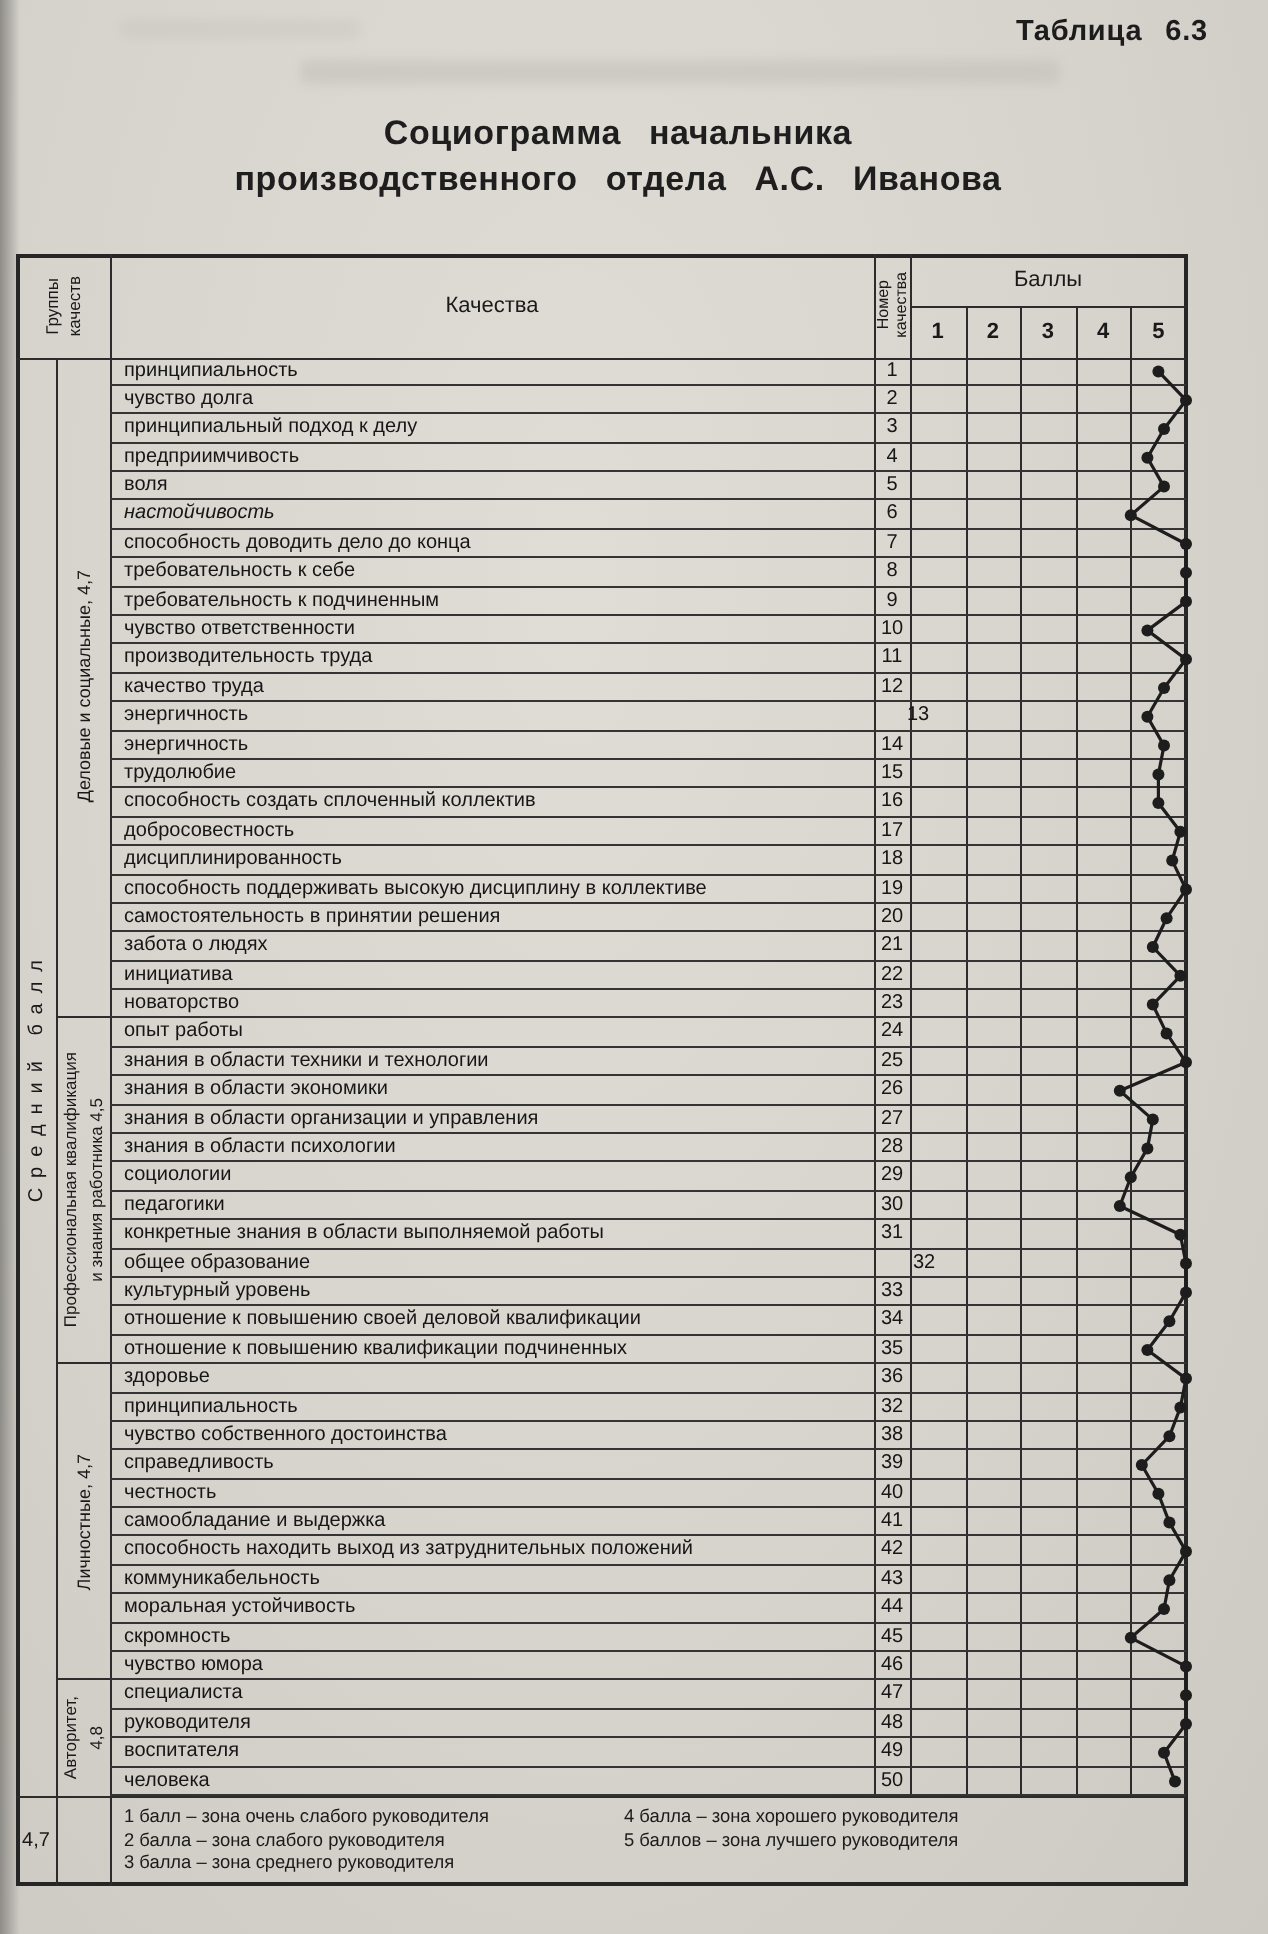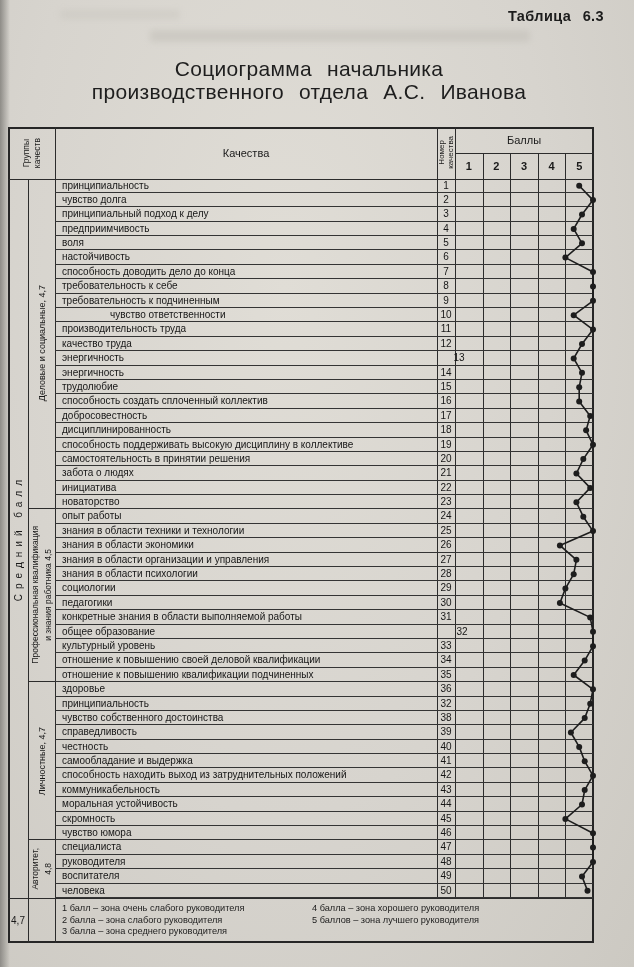--- a/index.html
+++ b/index.html
@@ -20,22 +20,22 @@
   .ghost{
     position:absolute;background:#c2bfb8;filter:blur(3px);opacity:.55;border-radius:3px;
   }
   .g1{left:150px;top:30px;width:380px;height:12px;}
   .g2{left:60px;top:10px;width:120px;height:9px;opacity:.35;}
   .tbl-label{
     position:absolute;right:30px;top:8px;font-size:14.5px;font-weight:bold;
     color:#1c1c1c;word-spacing:7px;letter-spacing:.4px;
   }
   .title{
-    position:absolute;left:0;width:618px;text-align:center;font-weight:normal;
-    color:#1e1e1e;font-size:21px;word-spacing:9px;letter-spacing:.3px;
+    position:absolute;left:0;width:618px;text-align:center;font-weight:bold;
+    color:#1e1e1e;font-size:17px;word-spacing:9px;letter-spacing:.3px;
   }
   .t1{top:57px;}
   .t2{top:80px;}
   
   .abs{position:absolute;}
   .border-box{
     left:8px;top:127px;width:586px;height:816px;
     border:2px solid #262626;box-sizing:border-box;
   }
   .vline{width:1px;background:#2c2c2c;}
@@ -174,37 +174,37 @@
     </div>
     <div class="abs row" style="top: 221.67px; height: 14.39px;">
       <span class="q" style="line-height: 14.39px;">предприимчивость</span>
       <span class="n" style="line-height: 14.39px;">4</span>
     </div>
     <div class="abs row" style="top: 236.06px; height: 14.39px;">
       <span class="q" style="line-height: 14.39px;">воля</span>
       <span class="n" style="line-height: 14.39px;">5</span>
     </div>
     <div class="abs row" style="top: 250.45px; height: 14.39px;">
-      <span class="q" style="line-height: 14.39px;">настойчивость</span>
+      <span class="q" style="line-height: 14.39px; font-style: italic;">настойчивость</span>
       <span class="n" style="line-height: 14.39px;">6</span>
     </div>
     <div class="abs row" style="top: 264.84px; height: 14.39px;">
       <span class="q" style="line-height: 14.39px;">способность доводить дело до конца</span>
       <span class="n" style="line-height: 14.39px;">7</span>
     </div>
     <div class="abs row" style="top: 279.23px; height: 14.39px;">
       <span class="q" style="line-height: 14.39px;">требовательность к себе</span>
       <span class="n" style="line-height: 14.39px;">8</span>
     </div>
     <div class="abs row" style="top: 293.62px; height: 14.39px;">
       <span class="q" style="line-height: 14.39px;">требовательность к подчиненным</span>
       <span class="n" style="line-height: 14.39px;">9</span>
     </div>
     <div class="abs row" style="top: 308.01px; height: 14.39px;">
-      <span class="q" style="line-height: 14.39px; margin-left: 48px;">чувство ответственности</span>
+      <span class="q" style="line-height: 14.39px;">чувство ответственности</span>
       <span class="n" style="line-height: 14.39px;">10</span>
     </div>
     <div class="abs row" style="top: 322.4px; height: 14.39px;">
       <span class="q" style="line-height: 14.39px;">производительность труда</span>
       <span class="n" style="line-height: 14.39px;">11</span>
     </div>
     <div class="abs row" style="top: 336.79px; height: 14.39px;">
       <span class="q" style="line-height: 14.39px;">качество труда</span>
       <span class="n" style="line-height: 14.39px;">12</span>
     </div>

